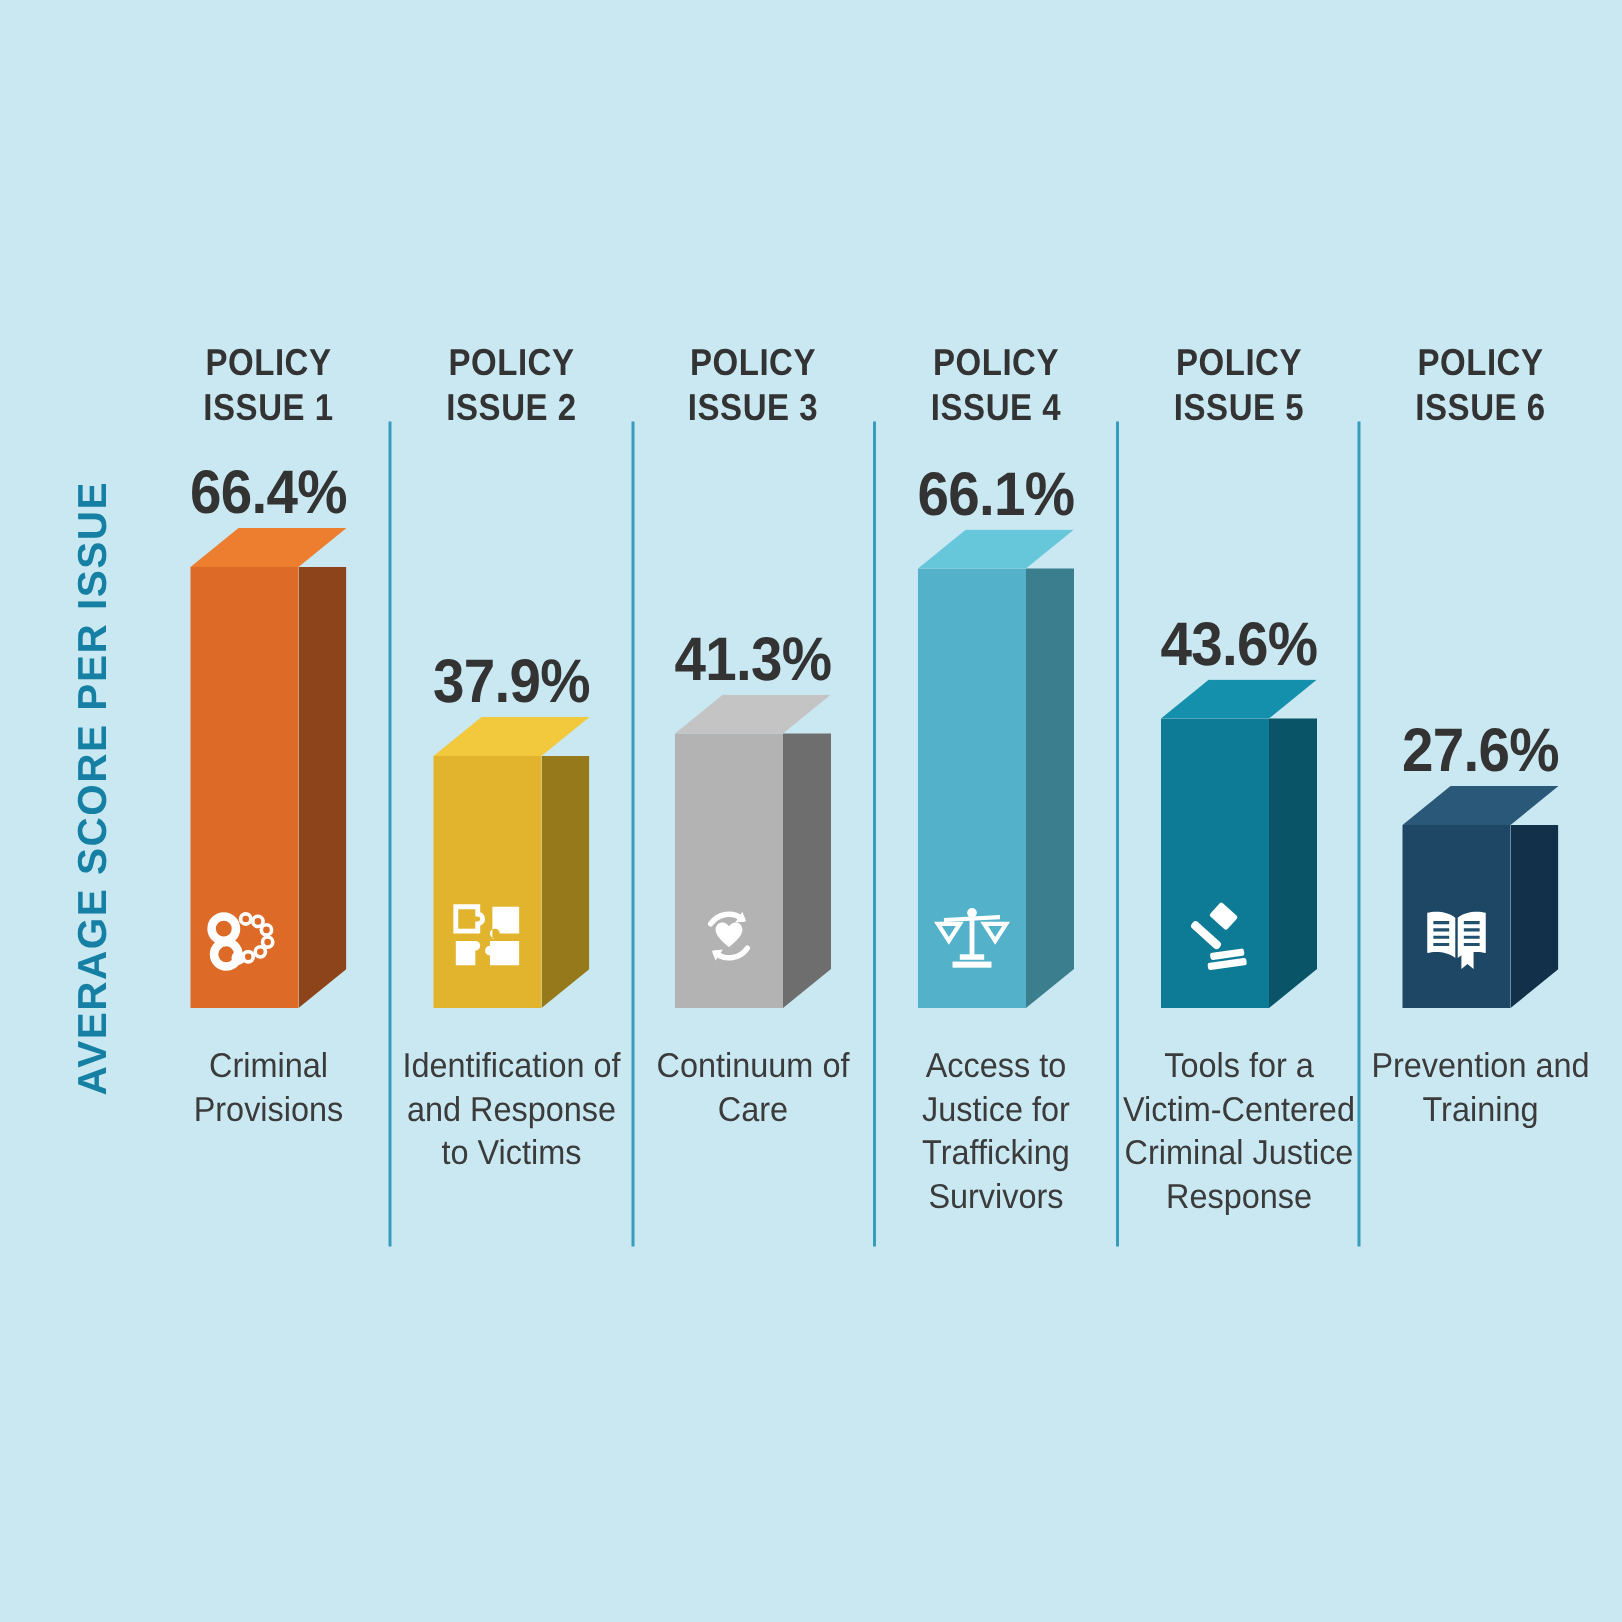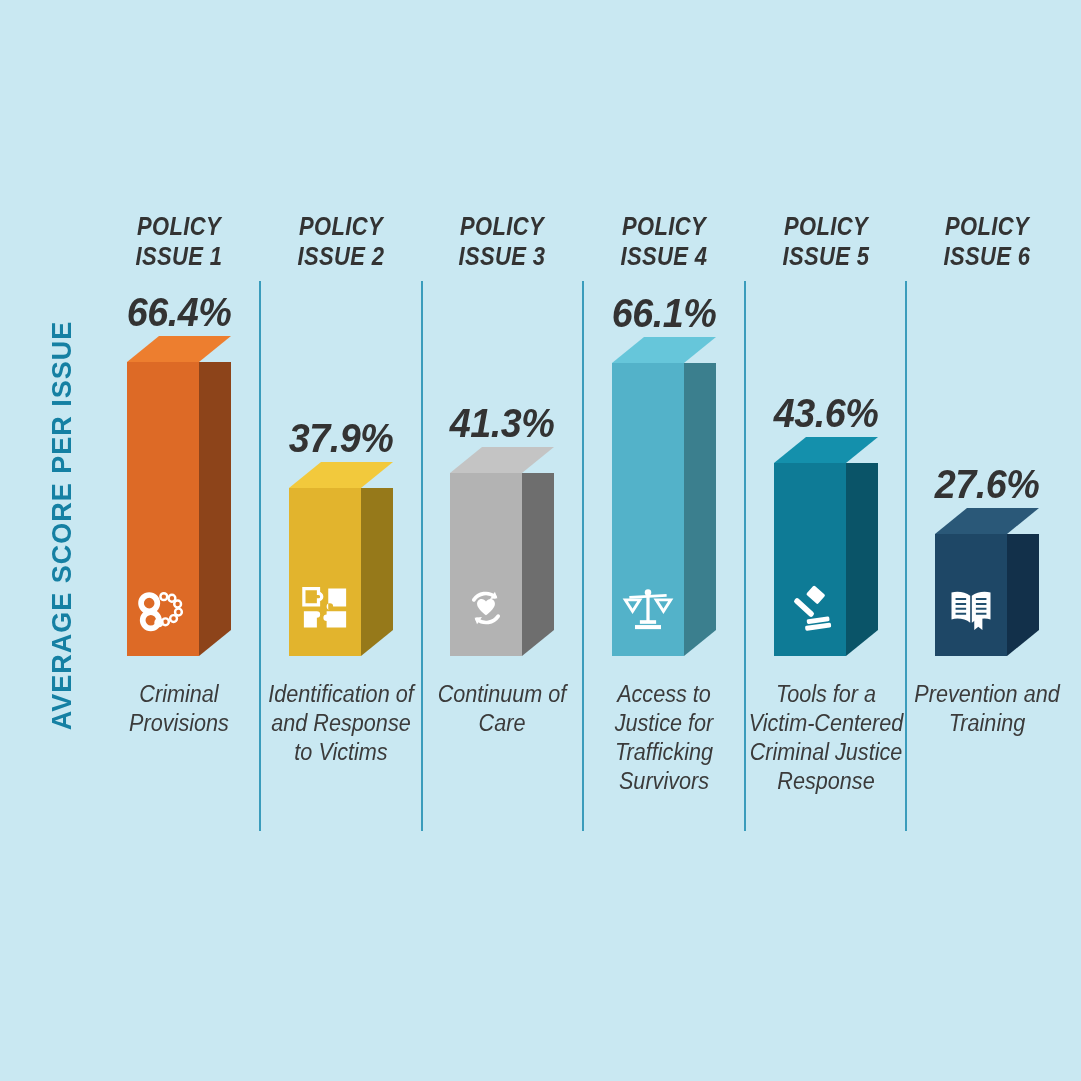--- a/index.html
+++ b/index.html
@@ -36,24 +36,23 @@
     position:absolute;
     width:2px;
     background:#3a9cbc;
     top:281px;
     height:550px;
   }
 
   
   .col{
     position:absolute;
-    top:0;
+    top:16px;
     width:160px;
     height:898px;
-    font-style:italic;
   }
   .col-head{
     position:absolute;
     top:211px;
     left:0;width:160px;
     text-align:center;
     color:#333333;
     font-weight:bold;
     font-size:25px;
     line-height:30px;

